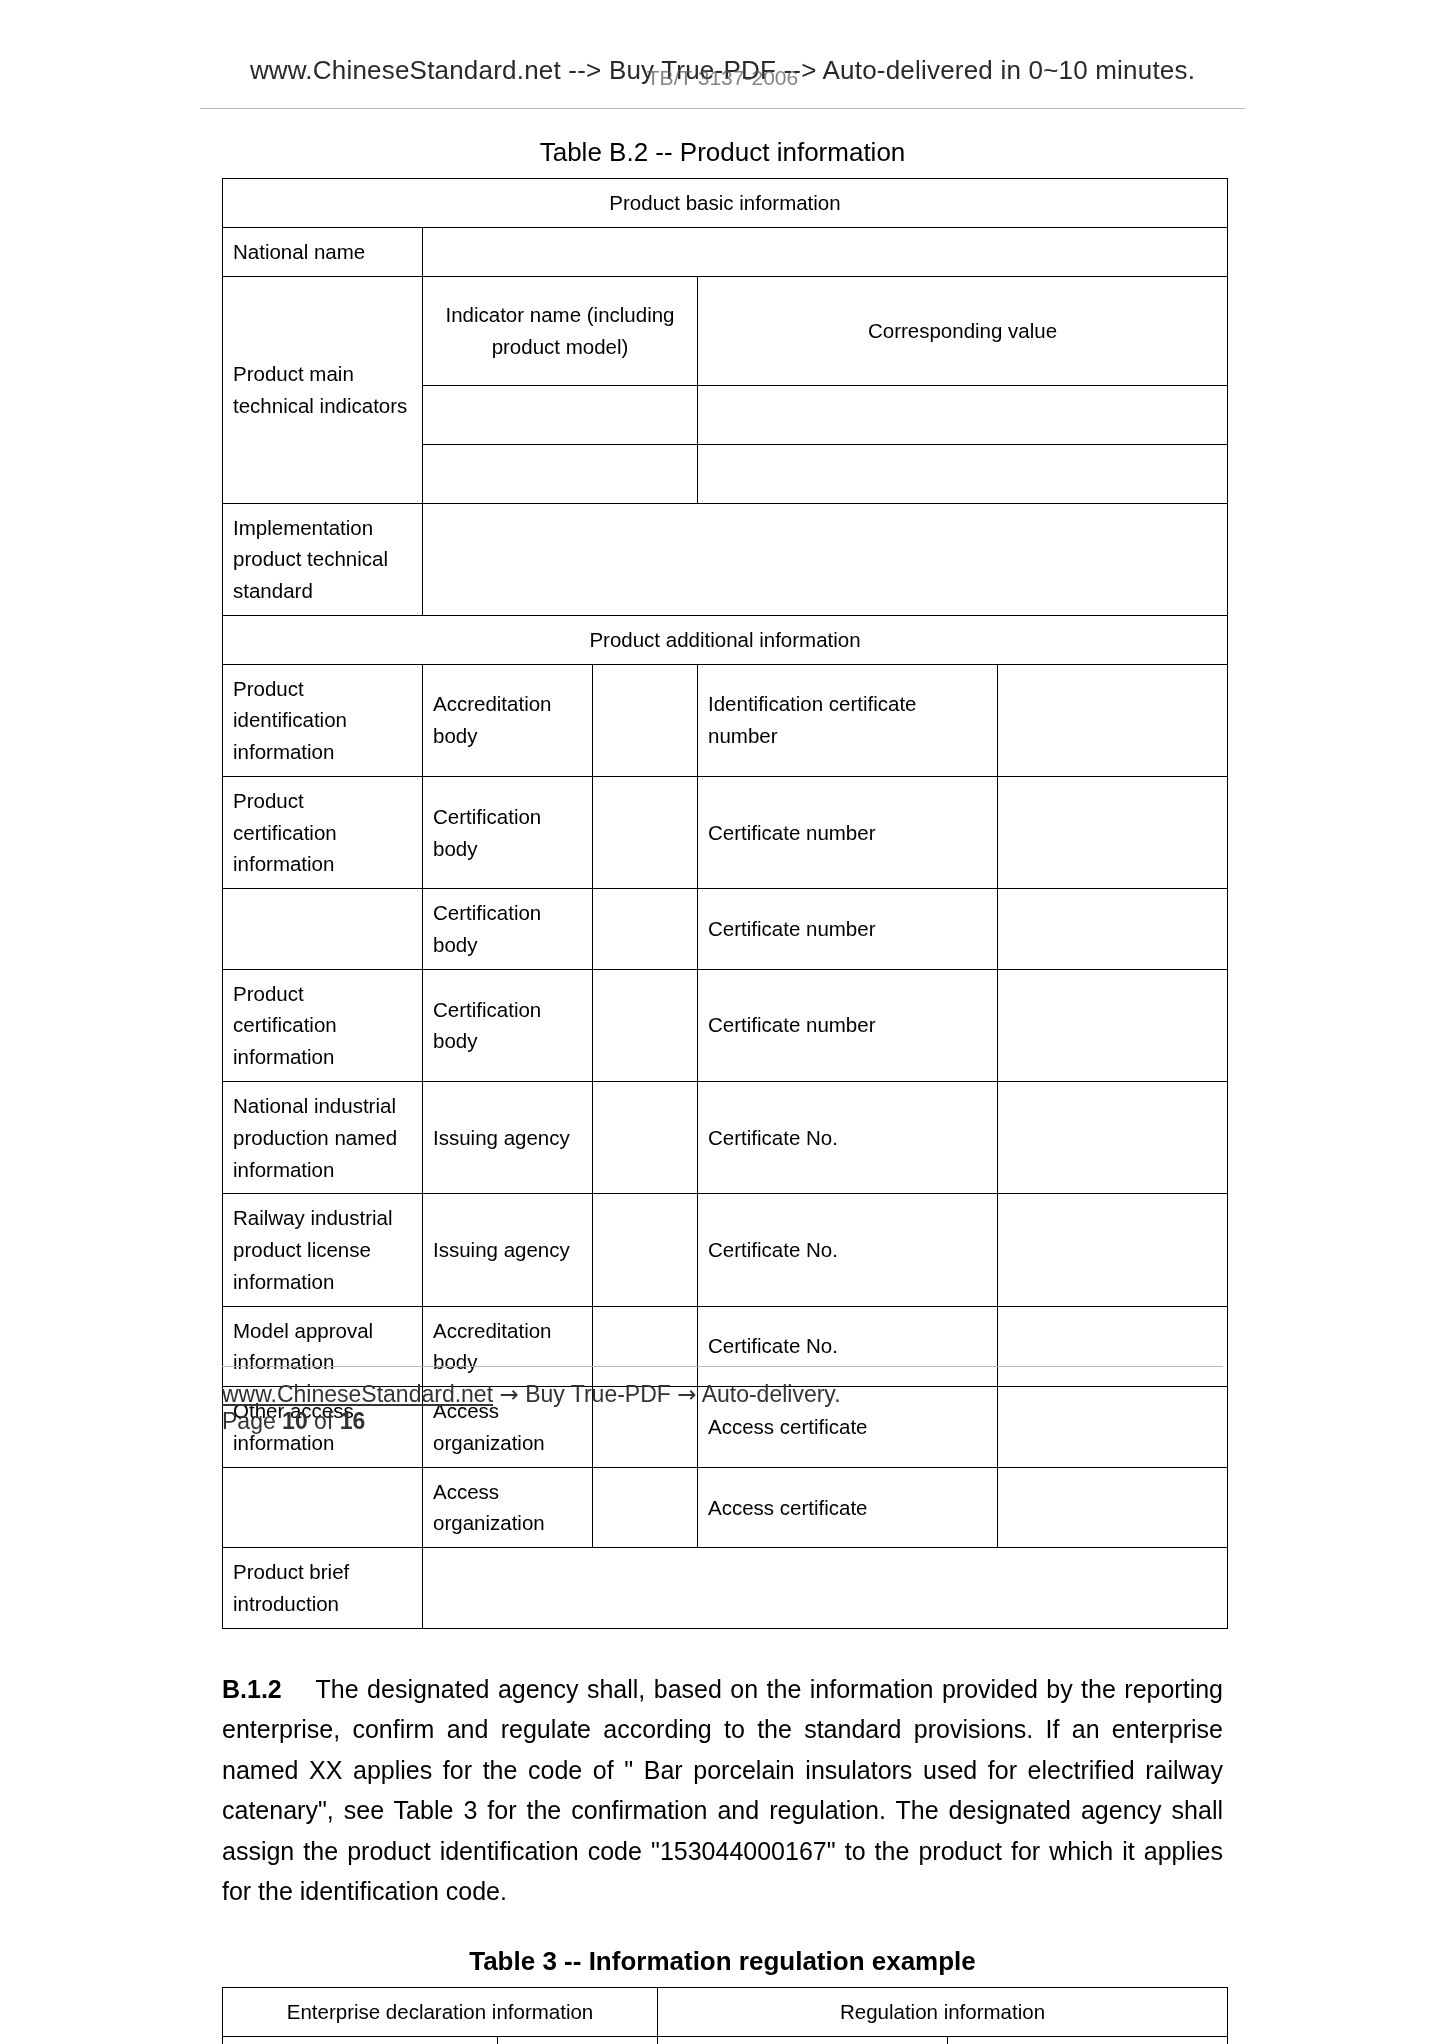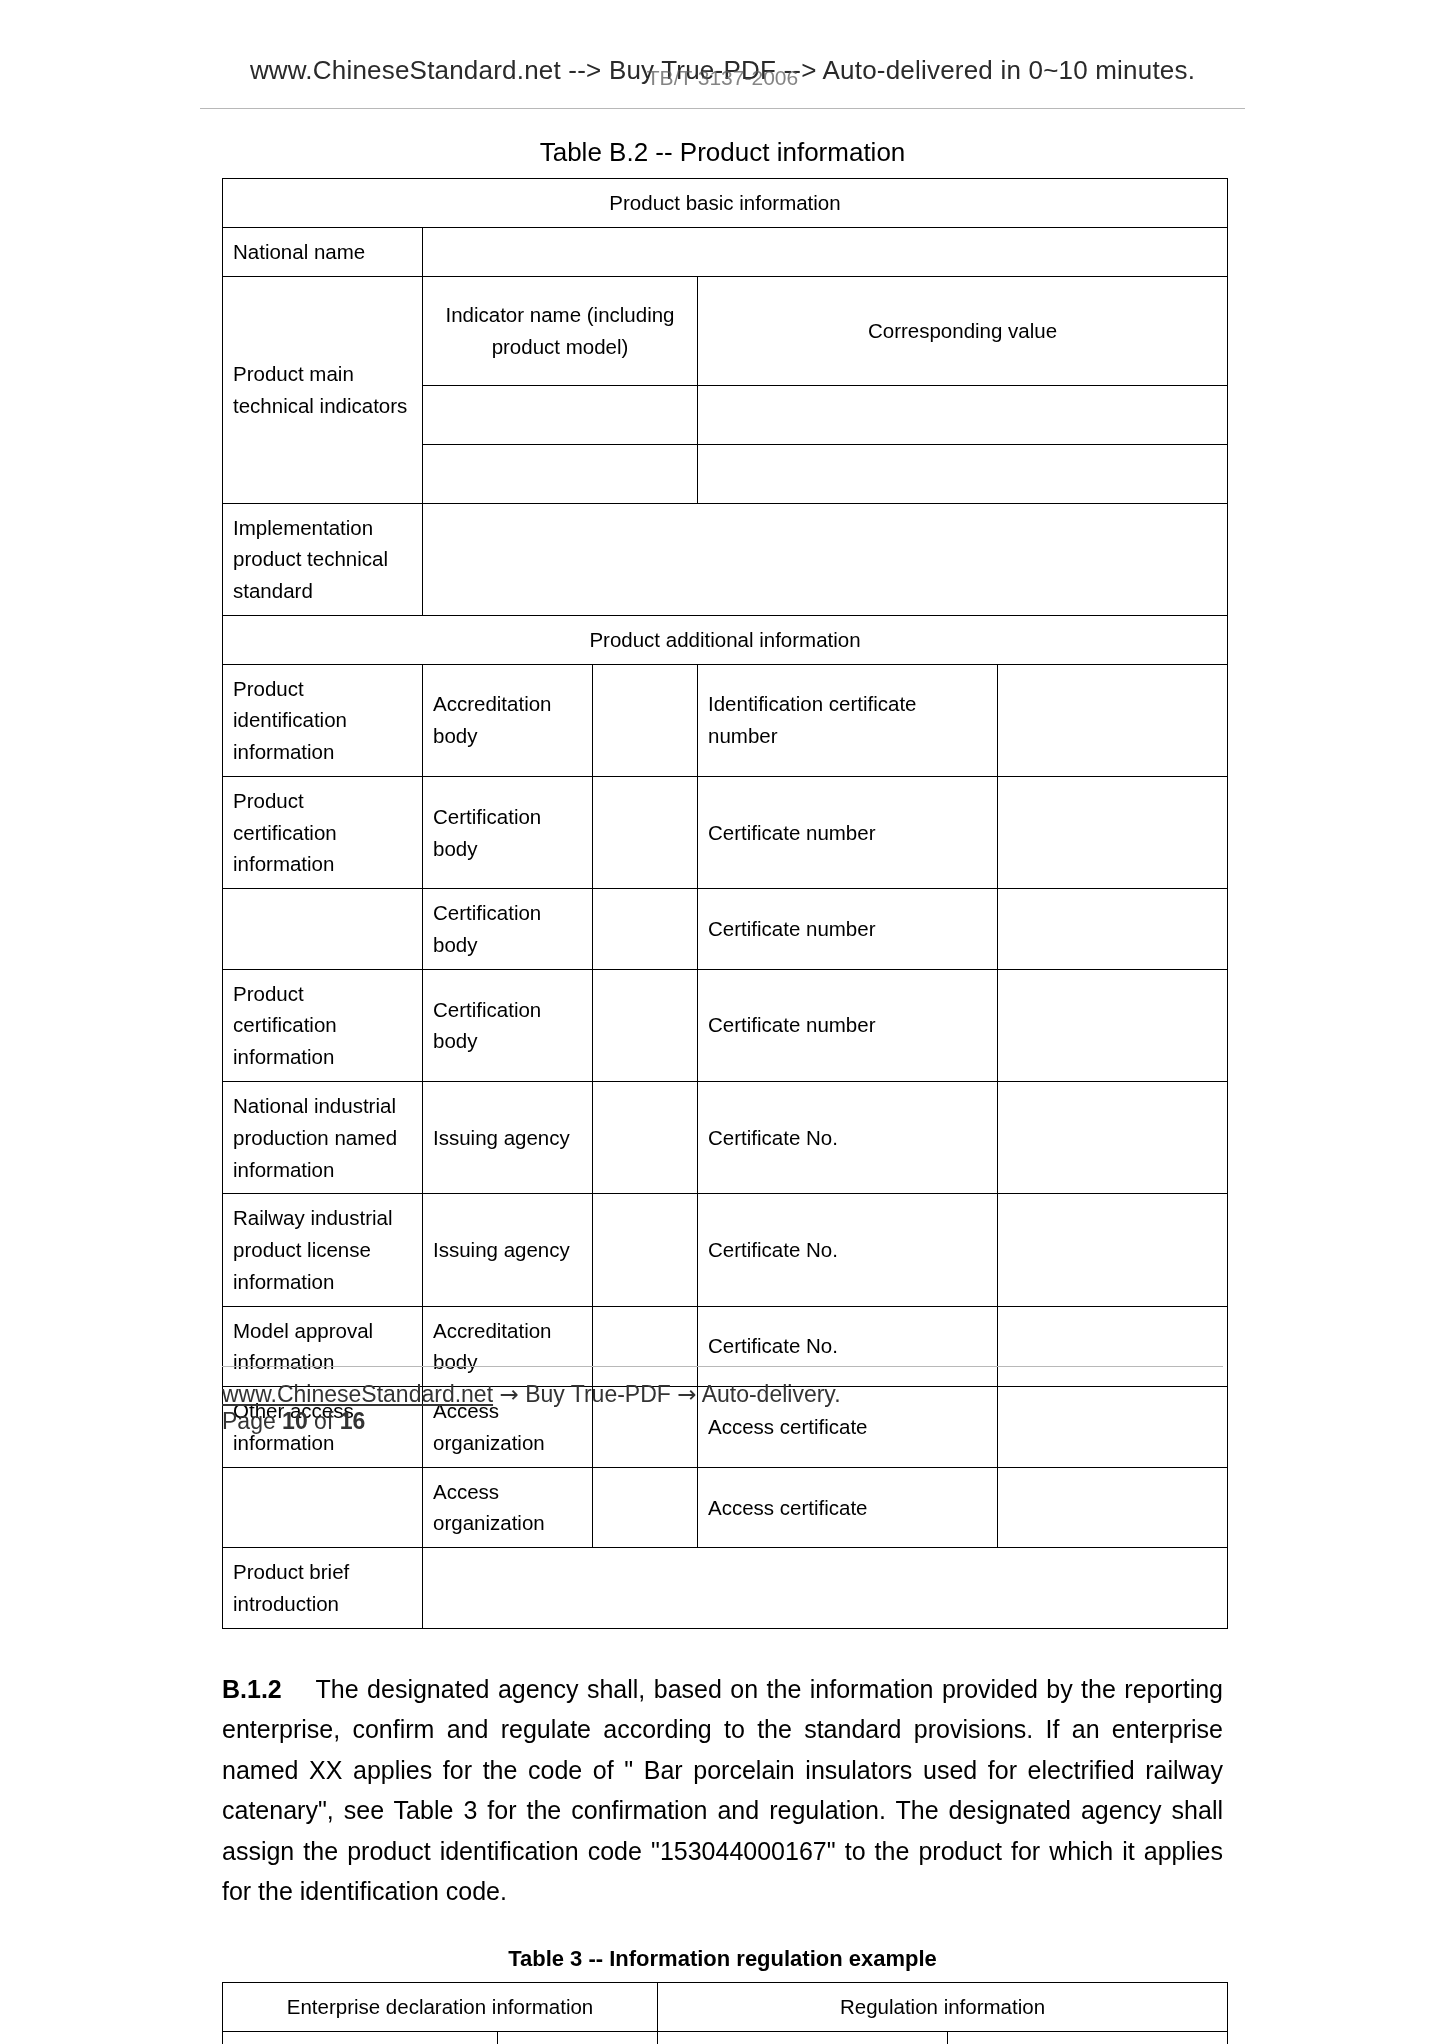--- a/index.html
+++ b/index.html
@@ -91,21 +91,21 @@
     font-size: 25px;
     line-height: 1.62;
     text-align: justify;
     text-justify: inter-word;
   }
   .para b { font-weight: bold; }
 
   
   .caption-3 {
     text-align: center;
-    font-size: 22px;
+    font-size: 26px;
     font-weight: bold;
     margin: 34px 0 10px 0;
   }
 
   
   .footer {
     position: absolute;
     left: 222px;
     right: 222px;
     bottom: 62px;

